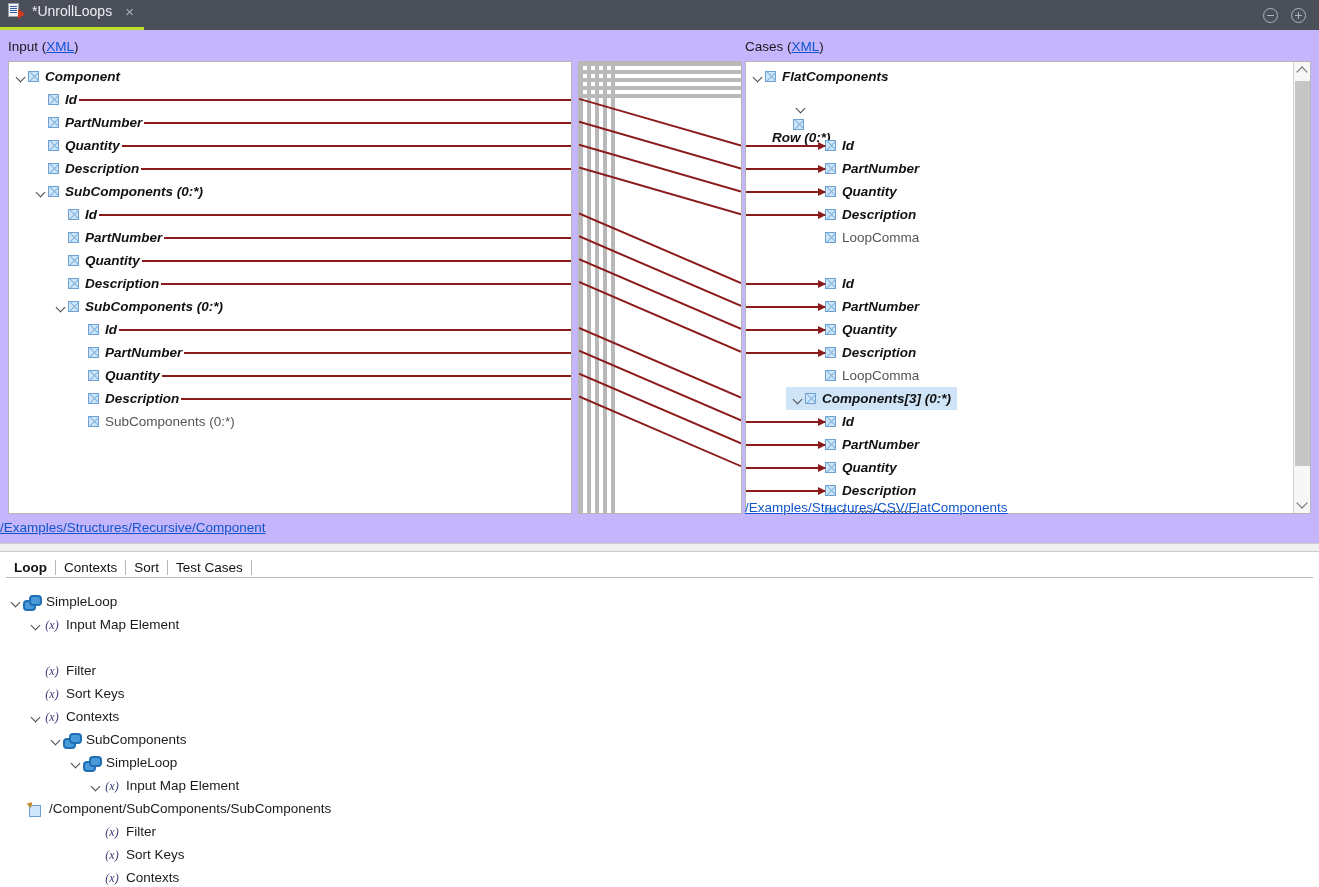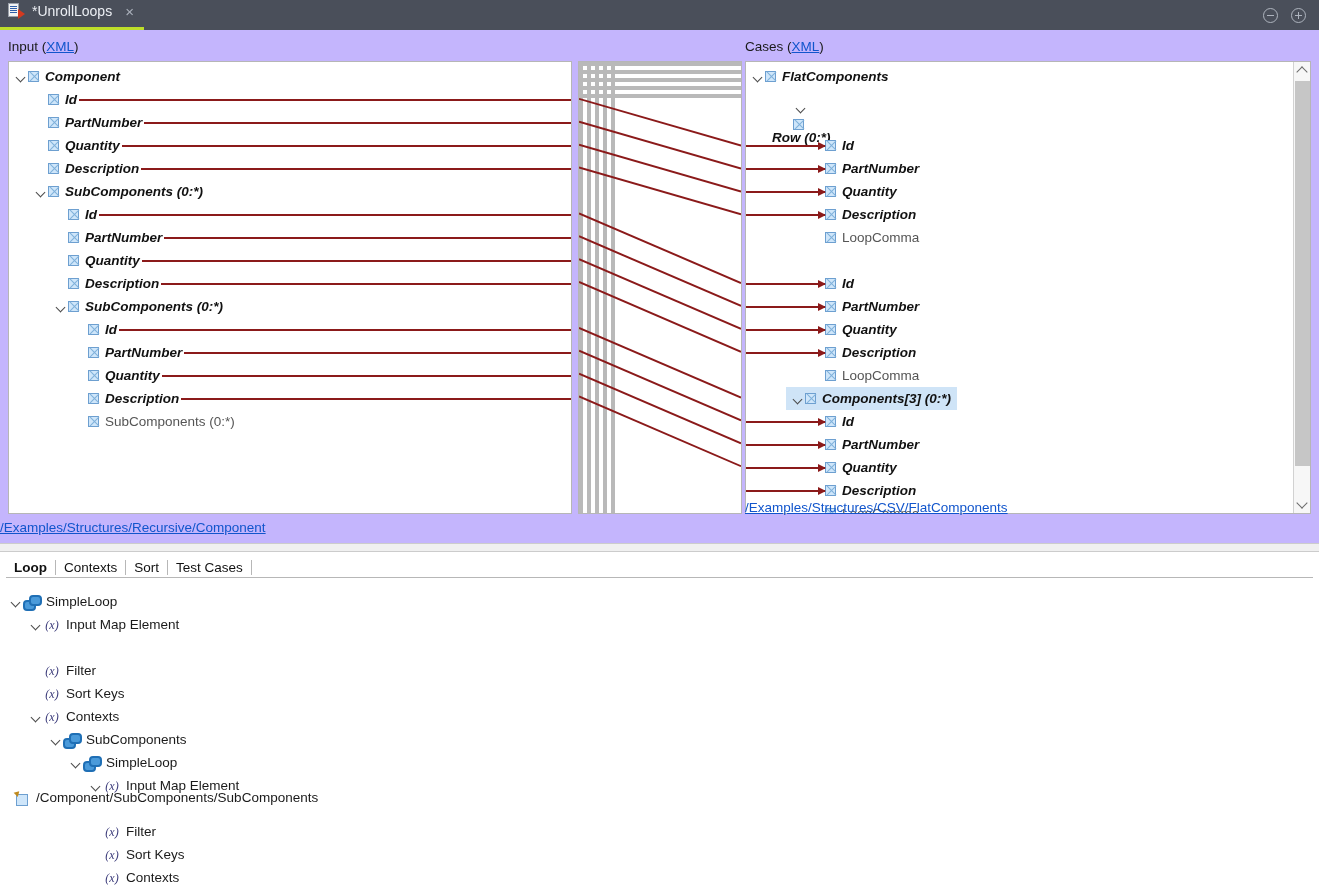--- a/index.html
+++ b/index.html
@@ -551,21 +551,21 @@
     <div class="brow" style="top: 199px; padding-left: 70px;">
       <span class="twisty open"></span>
       <span class="bicon ico-loop"></span>
       <span>SimpleLoop</span>
     </div>
     <div class="brow" style="top: 222px; padding-left: 90px;">
       <span class="twisty open"></span>
       <span class="bicon ico-fx">(x)</span>
       <span>Input Map Element</span>
     </div>
-    <div class="brow" style="top: 234px; ">
+    <div class="brow" style="top: 245px;  margin-left: 13px;">
       <span class="twisty"></span>
       <span class="bicon ico-xp"></span>
       <span>/Component/SubComponents/SubComponents</span>
     </div>
     <div class="brow" style="top: 268px; padding-left: 90px;">
       <span class="twisty"></span>
       <span class="bicon ico-fx">(x)</span>
       <span>Filter</span>
     </div>
     <div class="brow" style="top: 291px; padding-left: 90px;">

